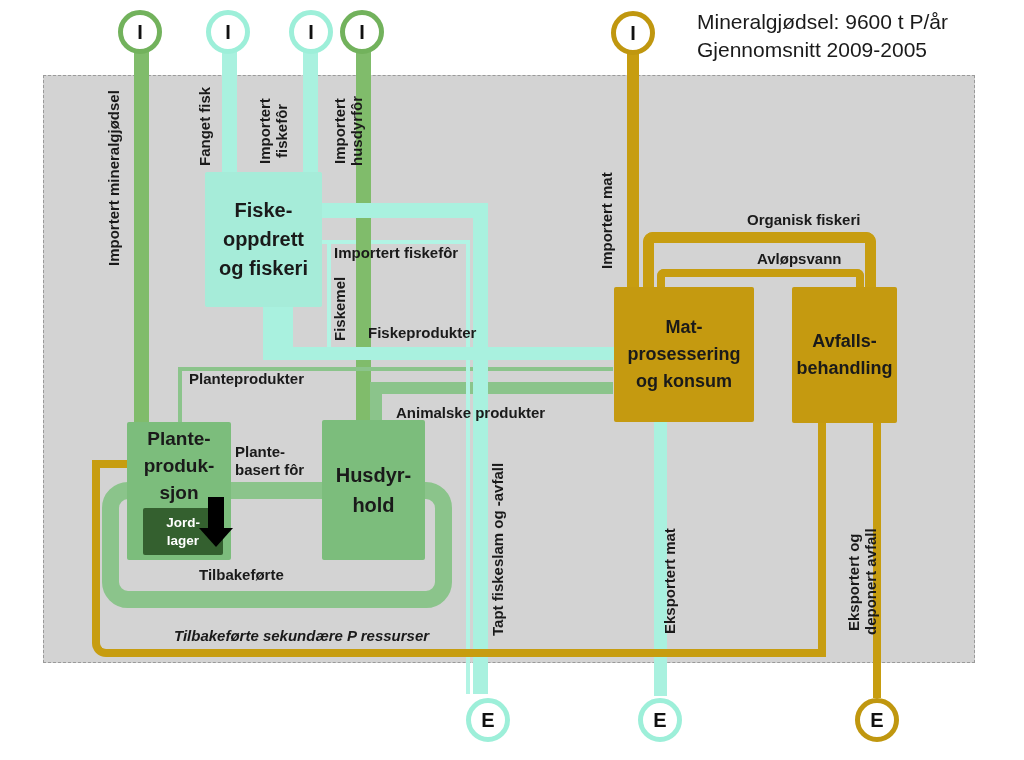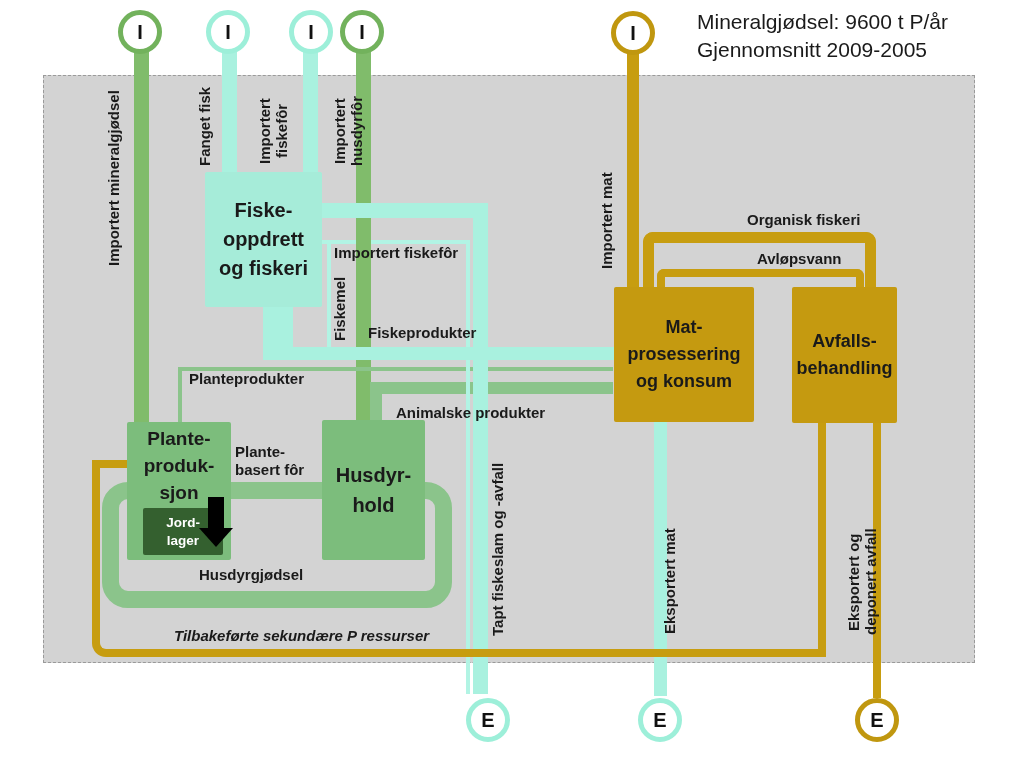--- a/index.html
+++ b/index.html
@@ -152,20 +152,20 @@
   <div class="lbl vtx" style="left:598px;top:162px;height:118px;">Importert mat</div>
   <div class="lbl" style="left:334px;top:244px;">Importert fiskefôr</div>
   <div class="lbl vtx" style="left:331px;top:262px;height:94px;">Fiskemel</div>
   <div class="lbl" style="left:368px;top:324px;">Fiskeprodukter</div>
   <div class="lbl" style="left:189px;top:370px;text-align:right;">Planteprodukter</div>
   <div class="lbl" style="left:396px;top:396px;margin-top:8px;">Animalske produkter</div>
   <div class="lbl" style="left:747px;top:211px;">Organisk fiskeri</div>
   <div class="lbl" style="left:757px;top:250px;">Avløpsvann</div>
   <div class="lbl pre" style="left:235px;top:443px;">Plante-
 basert fôr</div>
-  <div class="lbl" style="left:199px;top:566px;">Husdyrgjødsel</div>
+  <div class="lbl" style="left:199px;top:566px;">Tilbakeførte</div>
   <div class="lbl" style="left:174px;top:627px;font-style:italic;">Tilbakeførte sekundære P ressurser</div>
   <div class="lbl vtx" style="left:489px;top:458px;height:182px;">Tapt fiskeslam og -avfall</div>
   <div class="lbl vtx" style="left:661px;top:525px;height:112px;">Eksportert mat</div>
   <div class="lbl vtx" style="left:845px;top:516px;height:132px;">Eksportert og
 deponert avfall</div>
 
 </div>
 
 </body></html>

